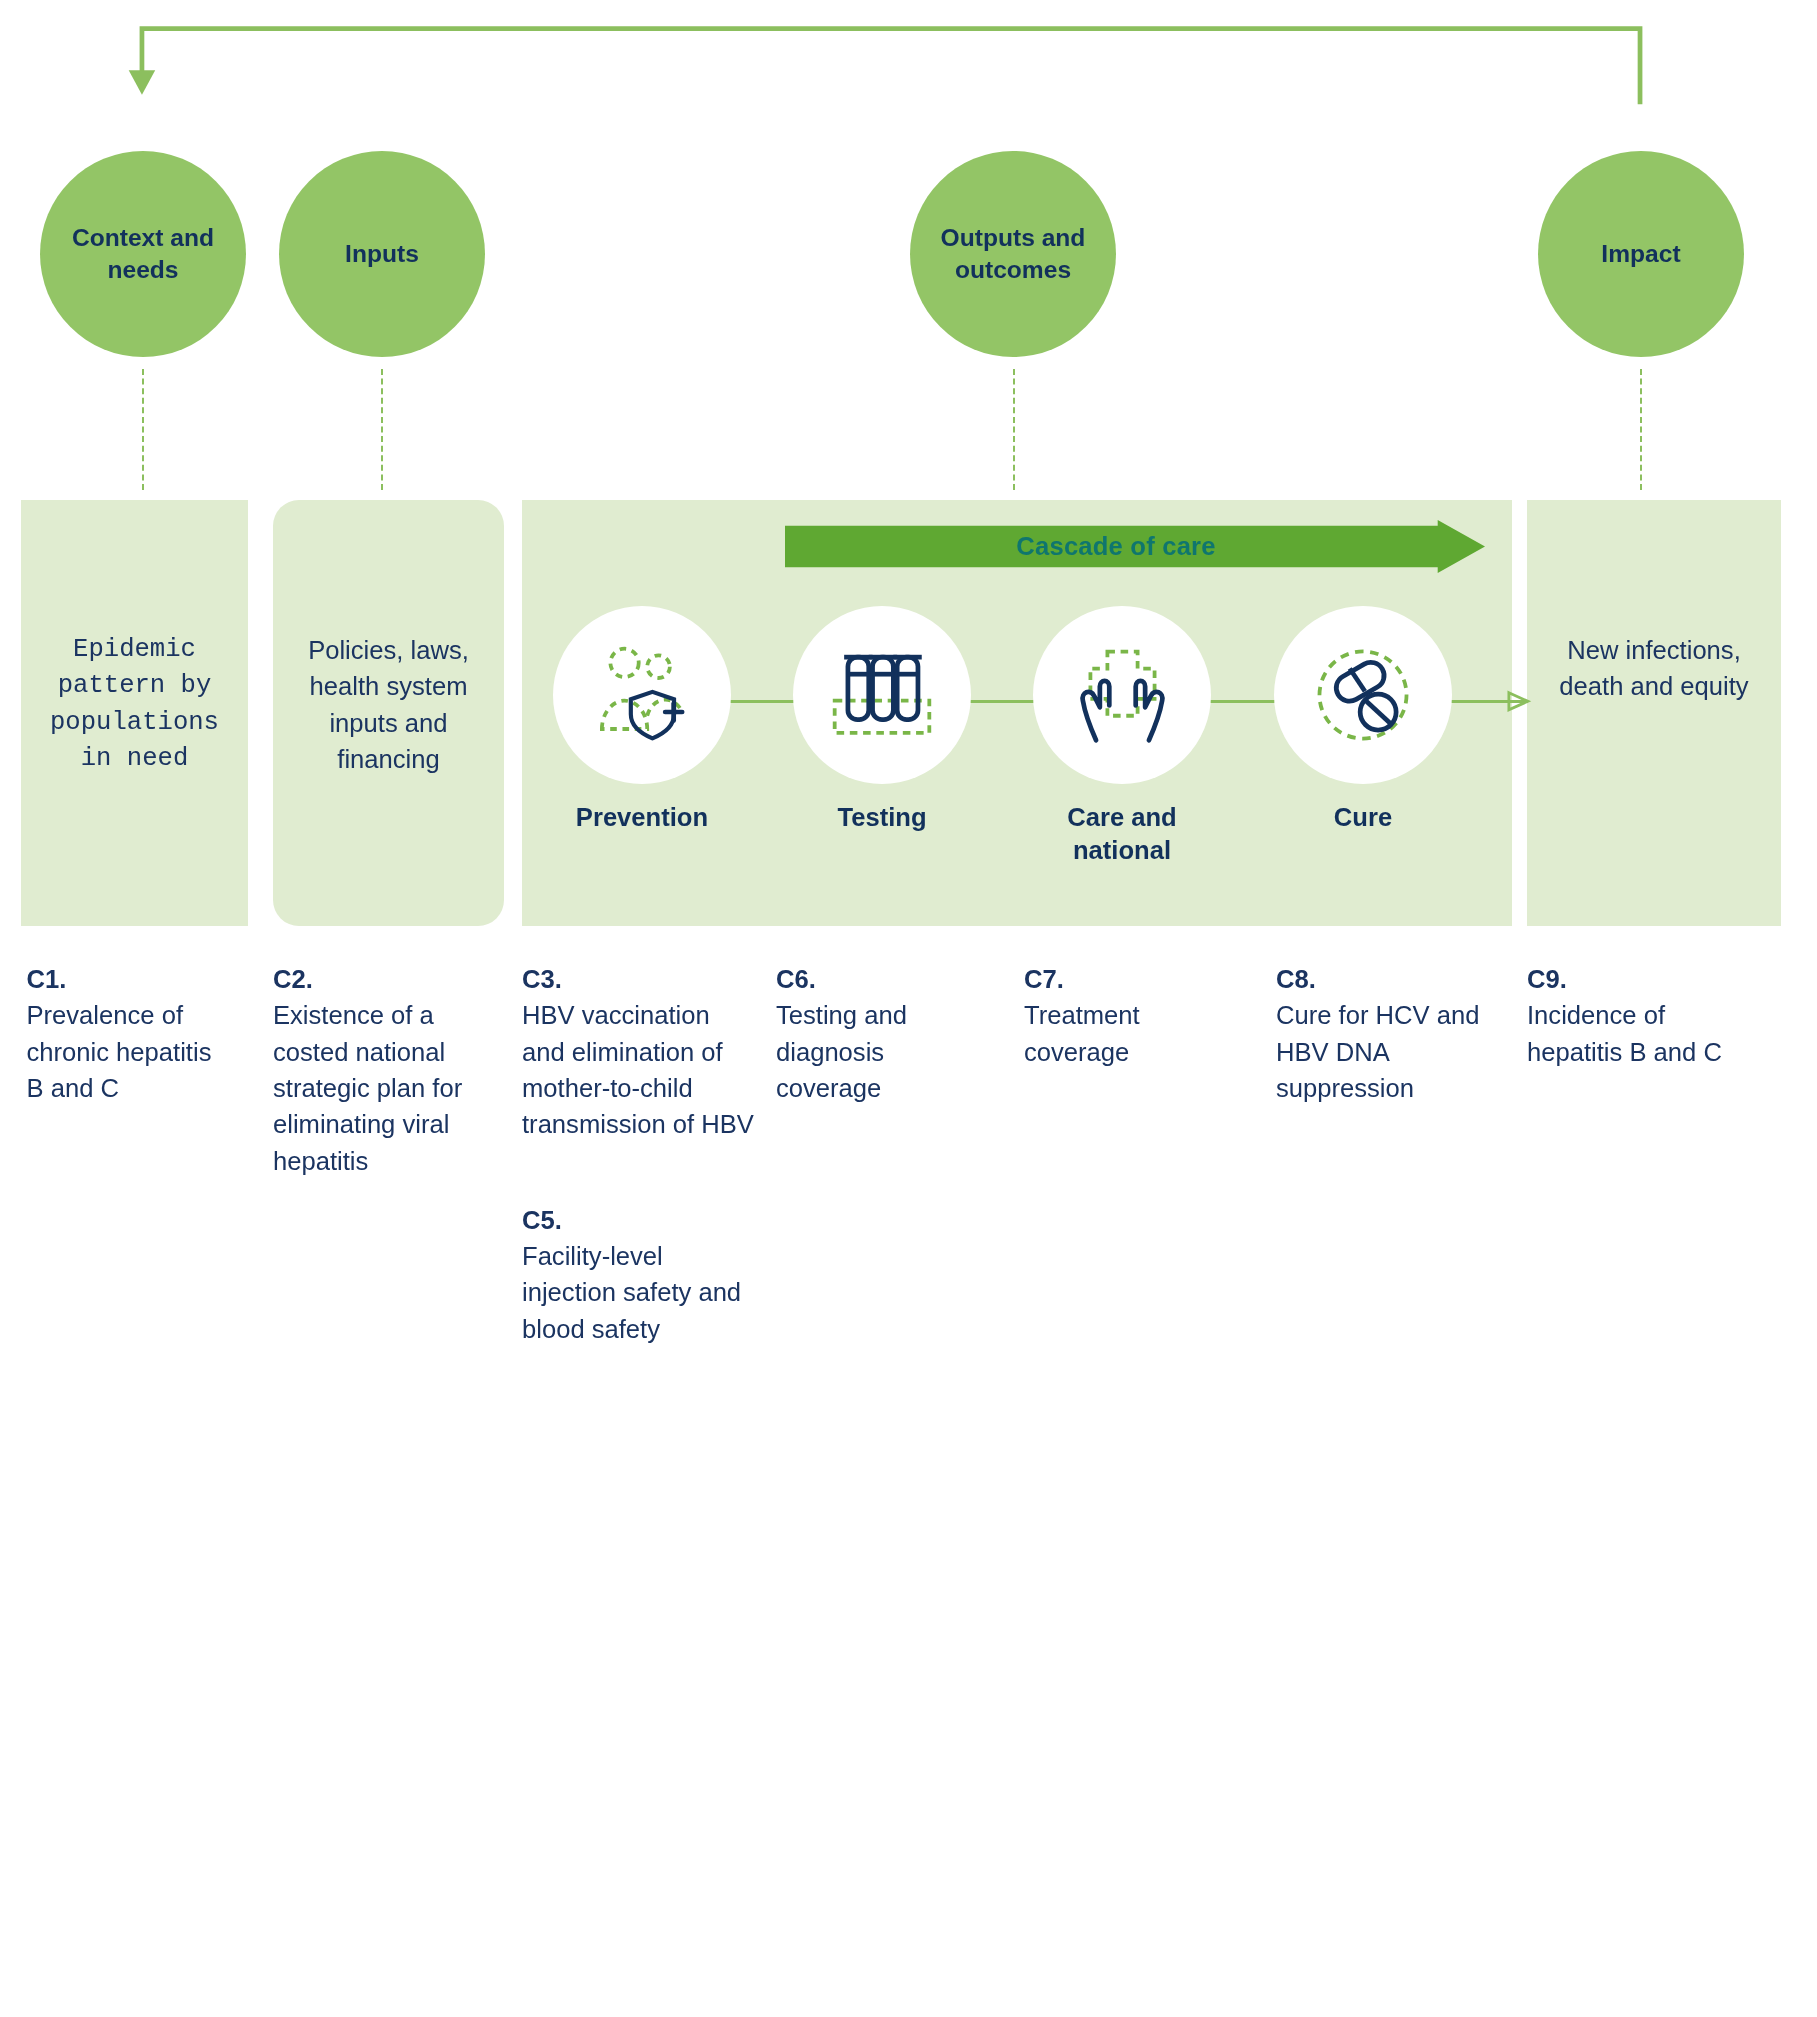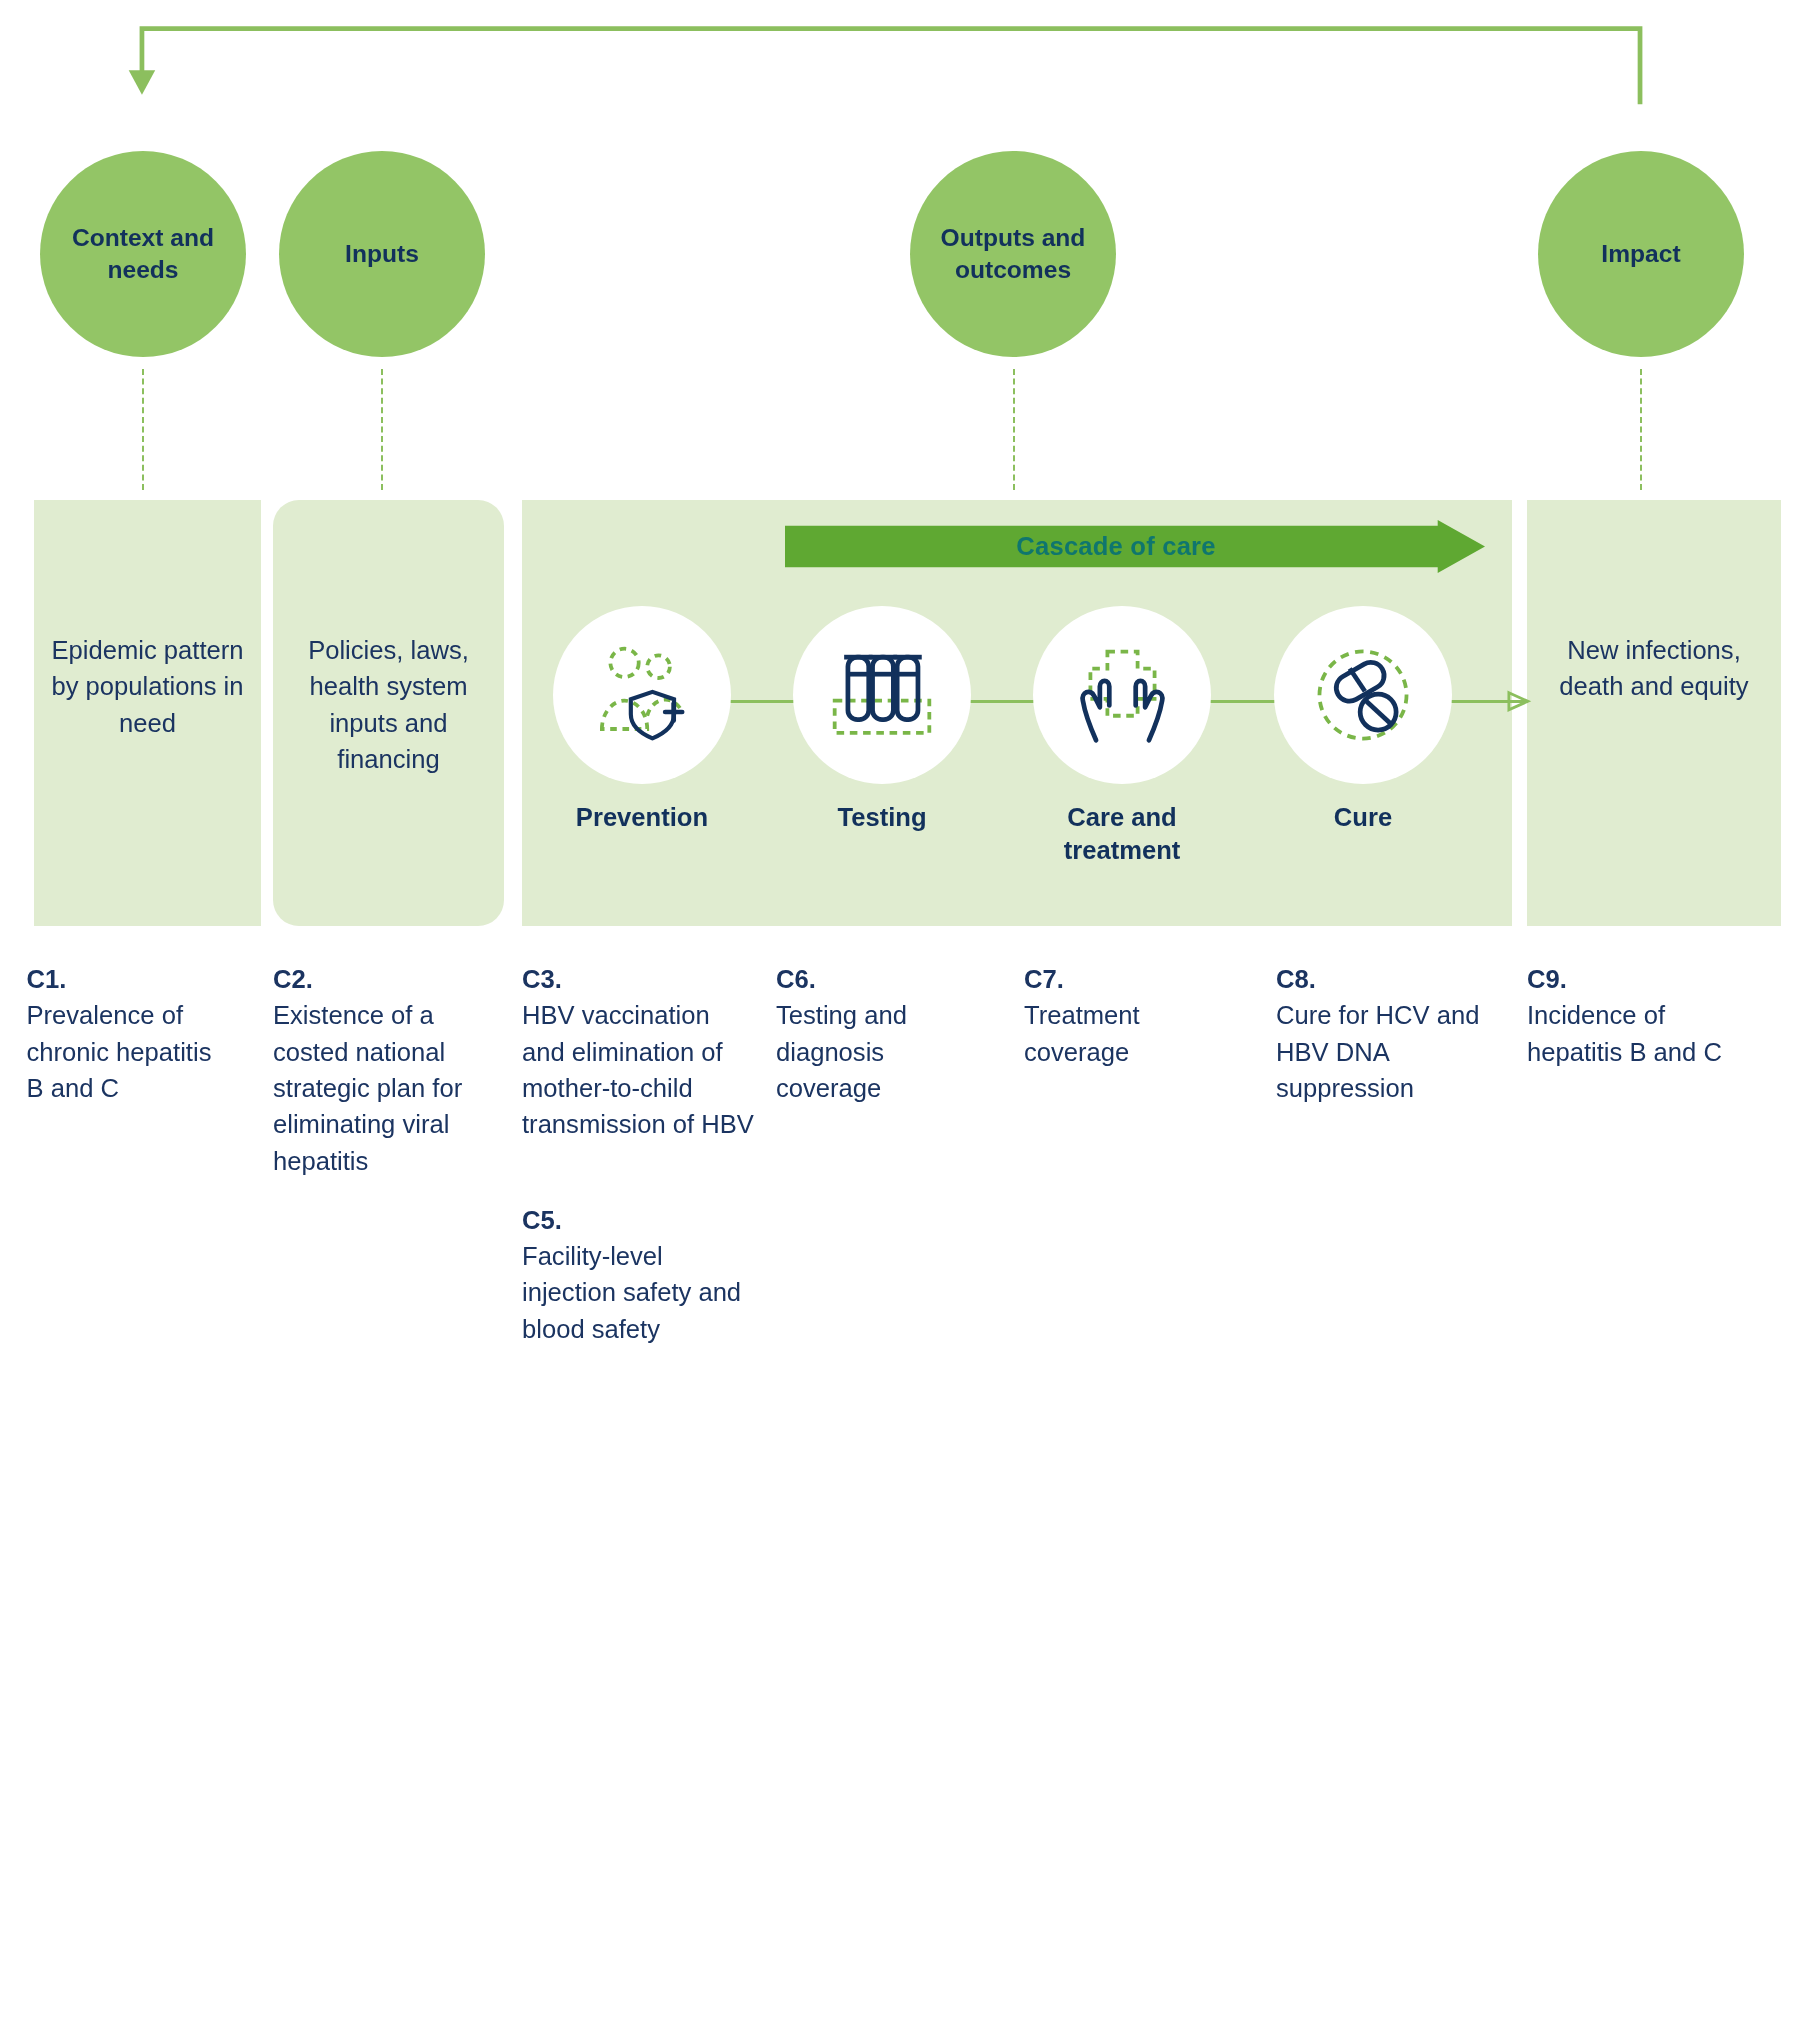--- a/index.html
+++ b/index.html
@@ -64,21 +64,21 @@
   .d3 { left: 1013px; }
   .d4 { left: 1640px; }
 
   
   .panel {
     position: absolute;
     background: #e0ecd0;
     top: 500px;
     height: 426px;
   }
-  .p-context { left: 34px;  width: 227px; }
+  .p-context { left: 21px;  width: 227px; font-family: Liberation Mono, monospace; }
   .p-inputs  { left: 273px; width: 231px; border-radius: 26px; }
   .p-middle  { left: 522px; width: 990px; }
   .p-impact  { left: 1527px;width: 254px; }
 
   .panel-text {
     position: absolute;
     width: 100%;
     top: 132px;
     text-align: center;
     font-size: 25.6px;
@@ -274,21 +274,21 @@
   </div>
 
   <div class="stage s-care">
     <div class="bubble">
       <svg width="117" height="106" viewBox="0 0 124 112">
         <path d="M46 10 h32 v18 h18 v32 h-18 v18 h-32 v-18 h-18 v-32 h18 z" fill="none" stroke="#7ab648" stroke-width="4" stroke-dasharray="8 6"></path>
         <path d="M34 104 c-8 -18 -12 -30 -14 -42 -2 -9 8 -13 12 -5 l6 12 v-22 c0 -8 10 -8 10 0 v20" fill="none" stroke="#12315c" stroke-width="5" stroke-linecap="round" stroke-linejoin="round"></path>
         <path d="M90 104 c8 -18 12 -30 14 -42 2 -9 -8 -13 -12 -5 l-6 12 v-22 c0 -8 -10 -8 -10 0 v20" fill="none" stroke="#12315c" stroke-width="5" stroke-linecap="round" stroke-linejoin="round"></path>
       </svg>
     </div>
-    <div class="stage-label">Care and treatment</div>
+    <div class="stage-label">Care and national</div>
   </div>
 
   <div class="stage s-cure">
     <div class="bubble">
       <svg width="114" height="106" viewBox="0 0 120 112">
         <circle cx="60" cy="56" r="46" fill="none" stroke="#7ab648" stroke-width="4" stroke-dasharray="9 7"></circle>
         <g fill="none" stroke="#12315c" stroke-width="5">
           <rect x="30" y="28" width="54" height="28" rx="14" transform="rotate(-30 57 42)"></rect>
           <line x1="46" y1="28" x2="62" y2="52"></line>
           <circle cx="76" cy="74" r="19"></circle>

